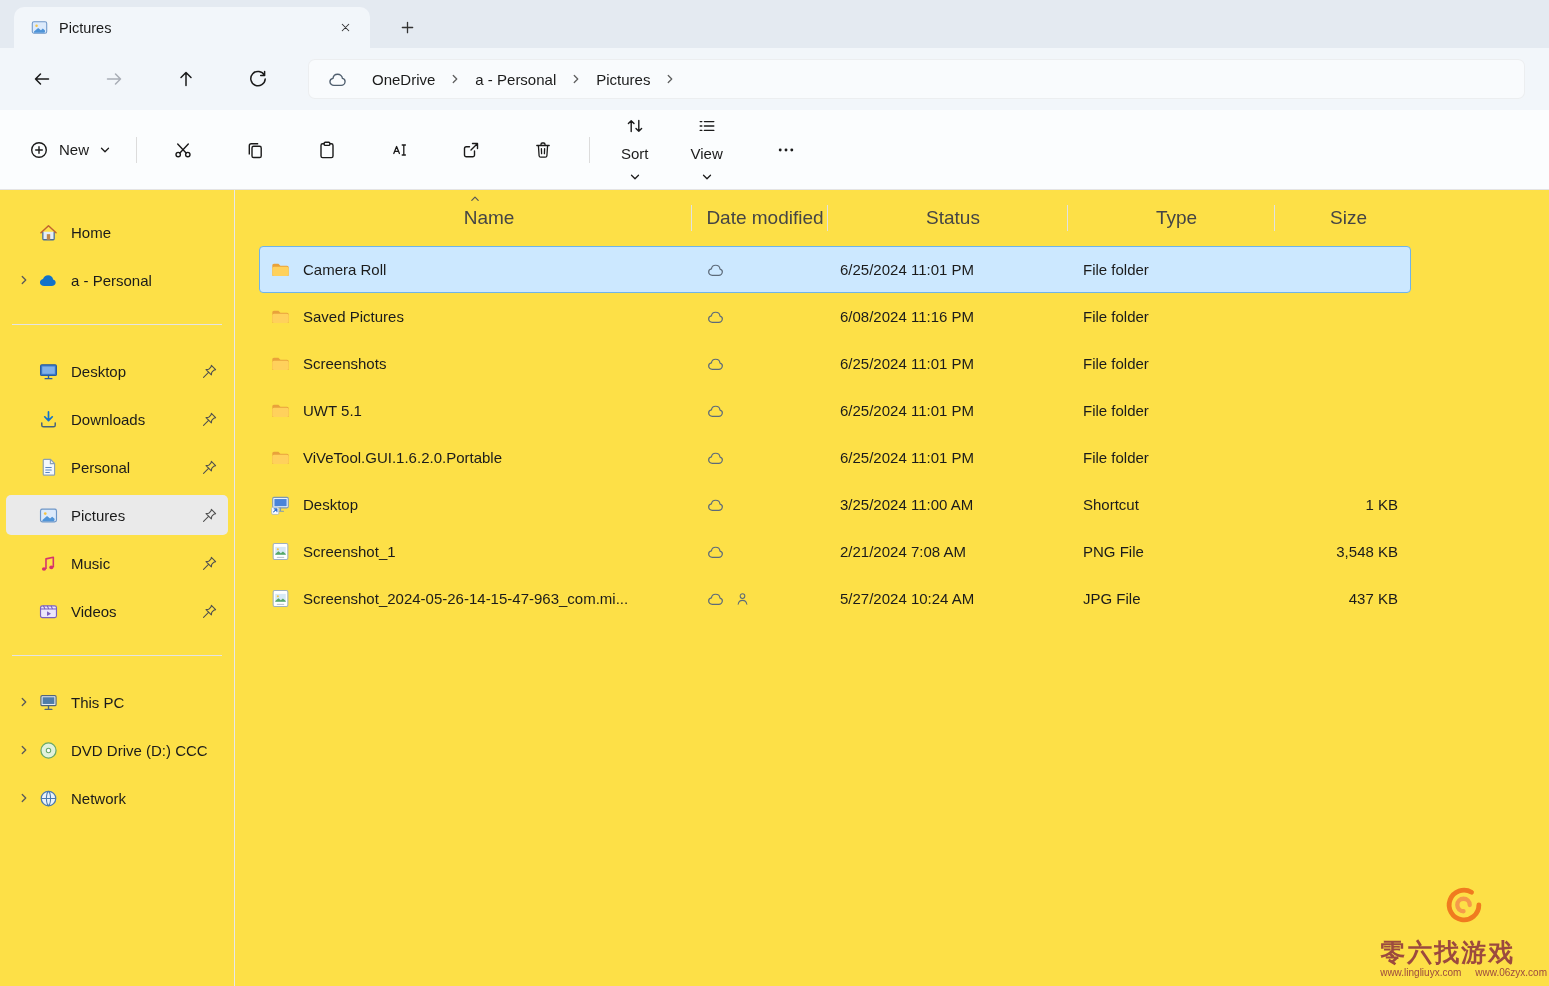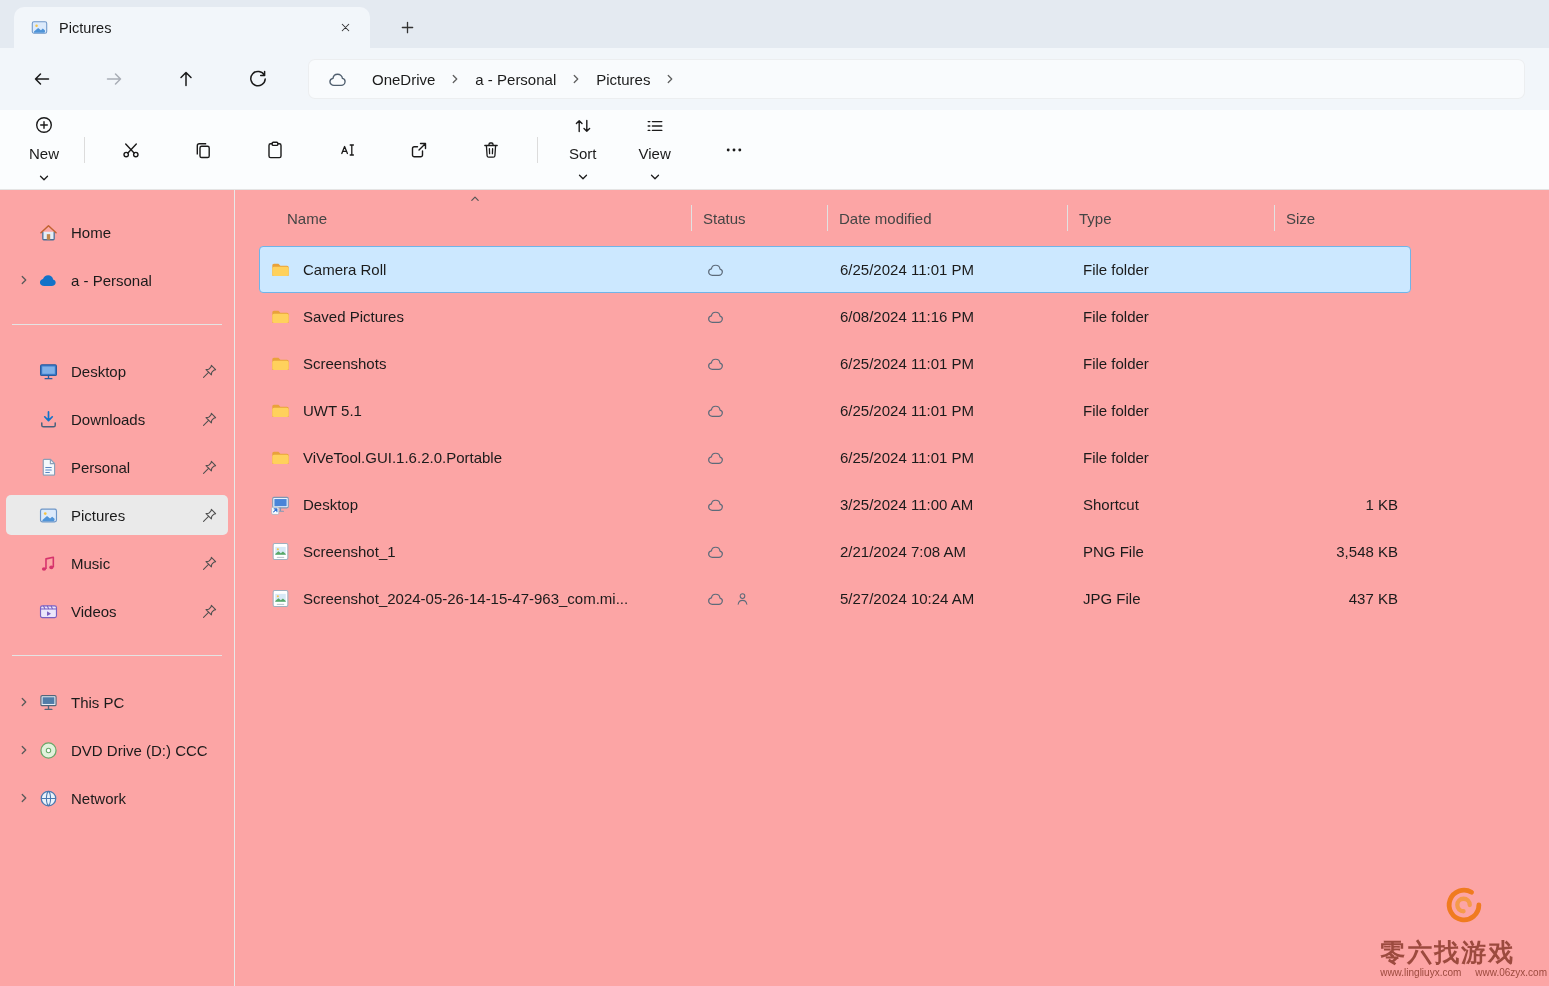--- a/index.html
+++ b/index.html
@@ -1,21 +1,21 @@
 <!DOCTYPE html>
 <html style="--selection-fill: #cce8ff; --selection-border: #70b4e8; --sidebar-selected: #eaeaea; --folder-yellow: #ffd15c; --onedrive-blue: #1272c8; --watermark-orange: #f07b1f; --watermark-text: #9c4a3e;"><head>
 <meta charset="utf-8">
 <style>
   * { margin:0; padding:0; box-sizing:border-box; }
   html,body { width:1549px; height:986px; }
   body { font-family:"Liberation Sans", sans-serif; background:#fff; color:#1b1b1b; overflow:hidden; }
   button { font-family:inherit; font-size:inherit; background:none; border:none; color:inherit; cursor:default; }
   [data-icon] svg { width:100%; height:100%; display:block; }
 
-  .window { position:relative; width:1549px; height:986px; background:#fca5a5; overflow:hidden; }
+  .window { position:relative; width:1549px; height:986px; background:#fde047; overflow:hidden; }
 
   
   .titlebar { height:48px; background:#e4eaf1; display:flex; align-items:flex-end; }
   .tab { width:356px; height:41px; margin-left:14px; background:#f2f6fa; border-radius:10px 10px 0 0; display:flex; align-items:center; padding:0 12px 0 16px; gap:10px; }
   .tab-icon { width:19px; height:19px; }
   .tab-title { font-size:14.5px; flex:1; white-space:nowrap; overflow:hidden; }
   .tab-close { width:26px; height:26px; border-radius:5px; display:flex; align-items:center; justify-content:center; color:#333; }
   .tab-close span, .tab-close { line-height:0; }
   .tab-close [data-icon], .tab-close { }
   .close-holder { width:13px; height:13px; }
@@ -29,42 +29,42 @@
   .nav-btn.disabled { color:#a9aeb6; }
   .ic20 { width:20px; height:20px; display:block; }
   .ic12 { width:12px; height:12px; display:block; }
   .breadcrumb { flex:1; height:40px; margin:0 14px 0 14px; border-radius:7px; background:rgba(255,255,255,.55); border:1px solid rgba(0,0,0,.05); display:flex; align-items:center; padding:0 8px; overflow:hidden; }
   .bc-item { display:flex; align-items:center; gap:24px; padding:7px 10px; border-radius:5px; font-size:15px; white-space:nowrap; }
   .bc-icon { width:21px; height:17px; color:#4f5e6e; }
   .bc-sep { width:12px; height:12px; margin:0 4px; color:#5f5f5f; }
 
   
   .toolbar { height:80px; background:#fbfdfe; border-bottom:1px solid #e4e4e4; display:flex; align-items:center; padding:0 14px; }
-  .tb-new { display:flex; align-items:center; gap:10px; padding:10px 15px; border-radius:5px; font-size:15px;flex-direction:column; }
+  .tb-new { display:flex; align-items:center; gap:10px; padding:10px 15px; border-radius:5px; font-size:15px; }
   .tb-sep { width:1px; height:26px; background:#dcdcdc; margin:0 10px; }
   .tb-iconbtns { display:flex; align-items:center; }
   .tb-btn { width:40px; height:40px; margin:0 16px; display:flex; align-items:center; justify-content:center; border-radius:5px; color:#1a1a1a; }
   .tb-text { display:flex; align-items:center; gap:9px; padding:10px 12px; margin:0 9px; border-radius:5px; font-size:15px;flex-direction:column; }
   .tb-more { margin-left:22px; }
 
   
   .main { display:flex; height:796px; }
   .sidebar { width:235px; border-right:1px solid #e8e8e8; padding-top:22px; flex:none; overflow:hidden; }
   .sb-item { height:40px; margin:0 6px 8px 6px; display:flex; align-items:center; border-radius:5px; padding:0 4px 0 8px; font-size:15px; }
   .sb-item.selected { background:var(--sidebar-selected,#eaeaea); }
   .sb-chevron { width:12px; height:12px; margin:0 6px 0 4px; color:#5a5a5a; flex:none; }
   .sb-icon { width:21px; height:21px; margin:0 12px 0 2px; flex:none; }
   .sb-label { flex:1; white-space:nowrap; overflow:hidden; }
   .sb-pin { width:17px; height:17px; margin-right:6px; color:#4f4f4f; flex:none; }
   .sb-divider { height:1px; background:#e4e4e4; margin:24px 12px 26px 12px; }
 
   .content { flex:1; position:relative; overflow:hidden; }
   .hdr-row, .file-row { margin-left:24px; width:1152px; display:grid; grid-template-columns:432px 136px 240px 207px 137px; align-items:center; }
   .hdr-row { height:56px; position:relative; }
-  .col-h { position:relative; height:100%; display:flex; align-items:center; padding-left:12px; font-size:15px; color:#454545; }
+  .col-h { position:relative; height:100%; display:flex; align-items:center; padding-left:12px; font-size:19px; color:#454545;justify-content:center; }
   .col-h + .col-h::before { content:''; position:absolute; left:0; top:15px; bottom:15px; width:1px; background:#e2e2e2; }
   .col-name { padding-left:28px; }
   .sort-caret { position:absolute; top:3px; left:50%; transform:translateX(-50%); width:12px; height:12px; color:#555; }
 
   .file-row { height:47px; border:1px solid transparent; border-radius:4px; font-size:15px; color:#1b1b1b; }
   .file-row.selected { background:var(--selection-fill,#cce8ff); border-color:var(--selection-border,#70b4e8); }
   .cell { white-space:nowrap; overflow:hidden; }
   .c-name { display:flex; align-items:center; gap:12px; padding-left:10px; }
   .file-icon { width:21px; height:21px; flex:none; }
   .c-status { padding-left:14px; display:flex; align-items:center; gap:8px; }
@@ -457,25 +457,25 @@
     <section class="content">
       <div class="hdr-row">
           <div class="col-h col-name">
             <span class="sort-caret" data-icon="caret-up">
               <svg viewBox="0 0 12 12" fill="none" stroke="currentColor" stroke-width="1.2" stroke-linecap="round" stroke-linejoin="round">
                 <path d="M2.8 7.4L6 4.2l3.2 3.2"></path>
               </svg>
             </span>
             <span class="col-h-label">Name</span>
           </div>
+          <div class="col-h col-date-modified">
+            <span class="col-h-label">Date modified</span>
+          </div>
           <div class="col-h col-status">
             <span class="col-h-label">Status</span>
-          </div>
-          <div class="col-h col-date-modified">
-            <span class="col-h-label">Date modified</span>
           </div>
           <div class="col-h col-type">
             <span class="col-h-label">Type</span>
           </div>
           <div class="col-h col-size">
             <span class="col-h-label">Size</span>
           </div>
         </div>
       <div class="rows">
           <div class="file-row selected">

